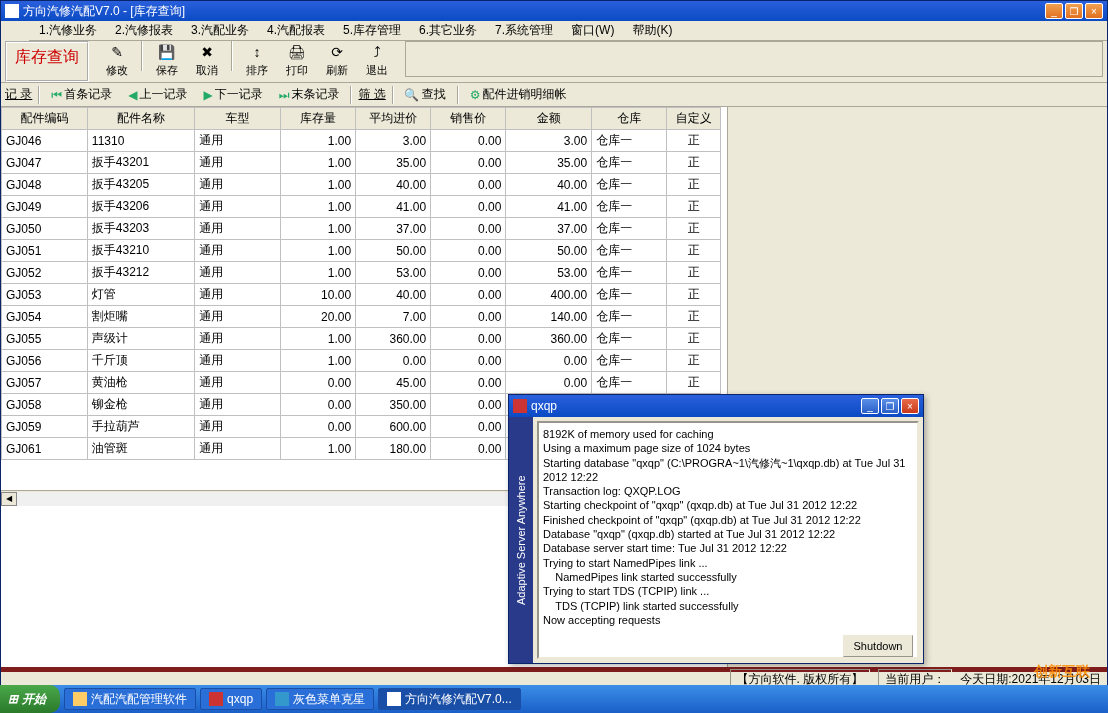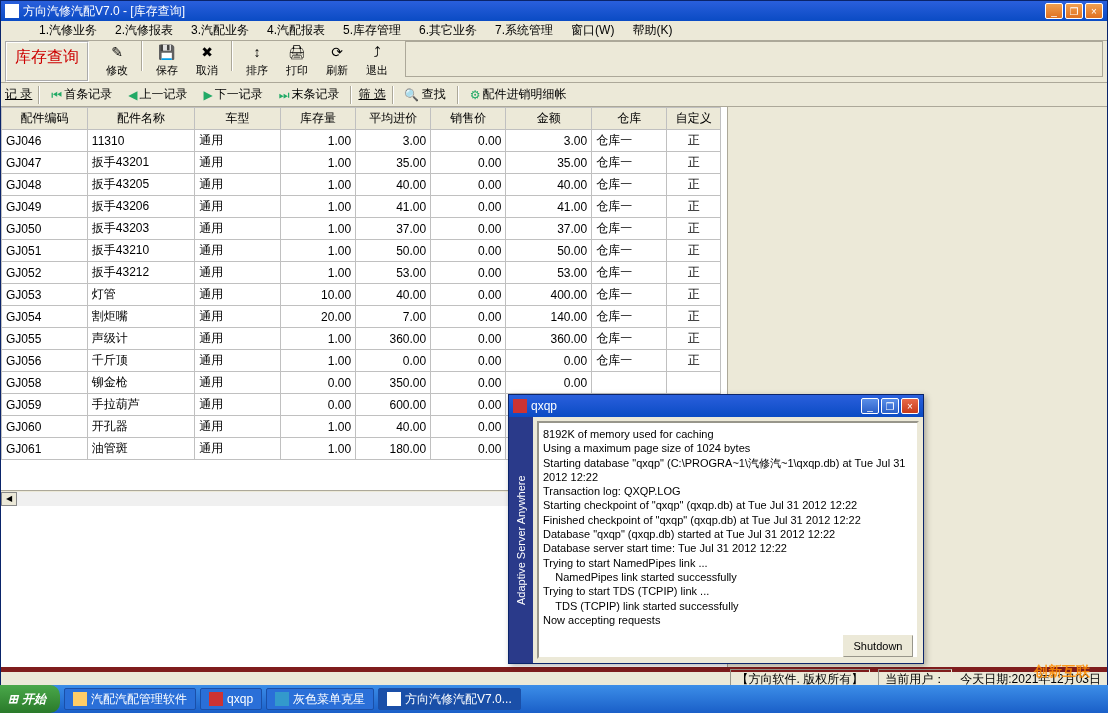--- a/index.html
+++ b/index.html
@@ -297,47 +297,47 @@
               <td>千斤顶</td>
               <td>通用</td>
               <td class="num">1.00</td>
               <td class="num">0.00</td>
               <td class="num">0.00</td>
               <td class="num">0.00</td>
               <td>仓库一</td>
               <td class="ctr">正</td>
             </tr>
             <tr>
+              <td>GJ057</td>
+              <td>黄油枪</td>
+              <td>通用</td>
+              <td class="num">0.00</td>
+              <td class="num">45.00</td>
+              <td class="num">0.00</td>
+              <td class="num">0.00</td>
+              <td>仓库一</td>
+              <td class="ctr">正</td>
+            </tr>
+            <tr>
               <td>GJ058</td>
               <td>铆金枪</td>
               <td>通用</td>
               <td class="num">0.00</td>
               <td class="num">350.00</td>
               <td class="num">0.00</td>
               <td class="num">0.00</td>
               <td></td>
               <td class="ctr"></td>
             </tr>
             <tr>
               <td>GJ059</td>
               <td>手拉葫芦</td>
               <td>通用</td>
               <td class="num">0.00</td>
               <td class="num">600.00</td>
-              <td class="num">0.00</td>
-              <td class="num"></td>
-              <td></td>
-              <td class="ctr"></td>
-            </tr>
-            <tr>
-              <td>GJ060</td>
-              <td>开孔器</td>
-              <td>通用</td>
-              <td class="num">1.00</td>
-              <td class="num">40.00</td>
               <td class="num">0.00</td>
               <td class="num"></td>
               <td></td>
               <td class="ctr"></td>
             </tr>
             <tr>
               <td>GJ061</td>
               <td>油管斑</td>
               <td>通用</td>
               <td class="num">1.00</td>

